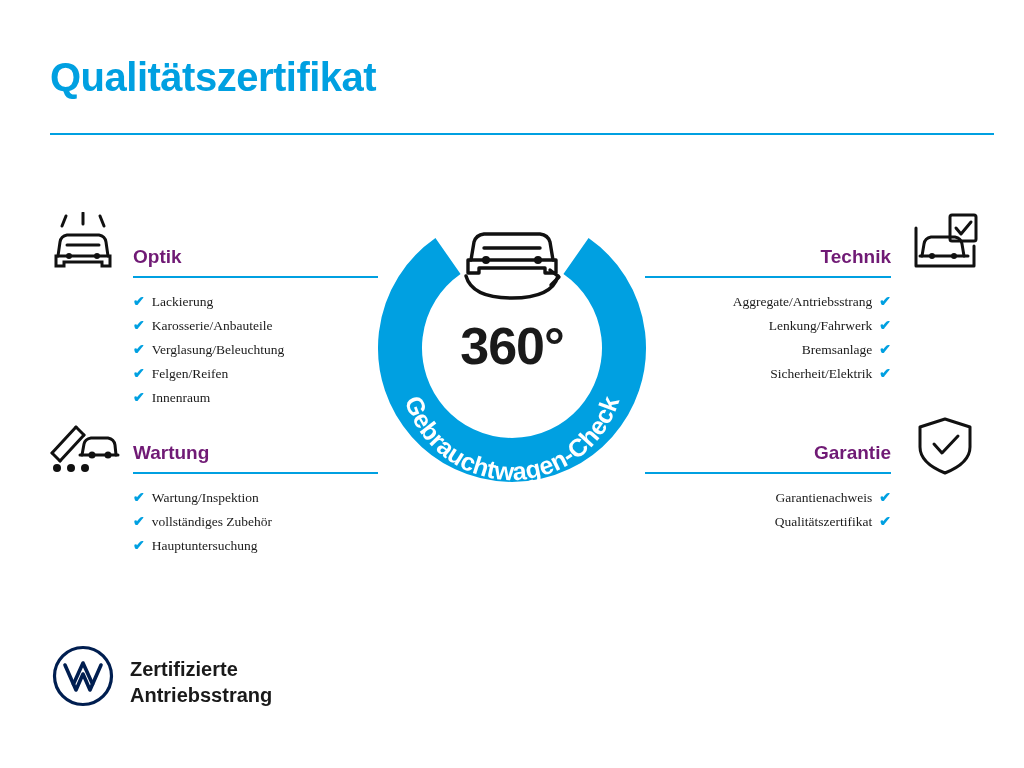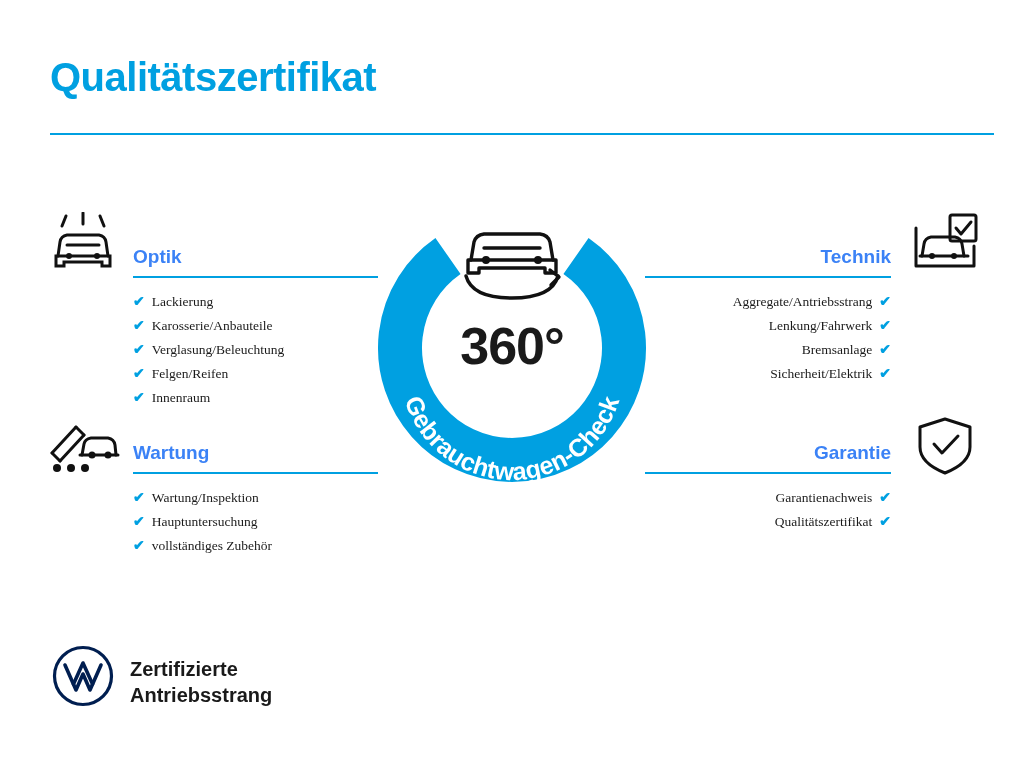--- a/index.html
+++ b/index.html
@@ -34,21 +34,21 @@
   
   .block { position: absolute; }
 
   .block-head {
     position: relative;
     height: 46px;
   }
   .block-title {
     font-size: 19px;
     font-weight: bold;
-    color: #3b82f6;
+    color: #701a75;
     position: absolute;
     bottom: 10px;
   }
   .block-left .block-title { left: 0; }
   .block-right .block-title { right: 0; }
   .head-rule {
     position: absolute;
     bottom: 0; left: 0; right: 0;
     height: 2px;
     background: #00A0E1;
@@ -184,22 +184,22 @@
       <circle cx="39" cy="53" r="4" fill="#111"></circle>
     </svg>
   </div>
   <div class="block block-left" style="left:133px; top:428px; width:245px;">
     <div class="block-head">
       <div class="block-title">Wartung</div>
       <div class="head-rule"></div>
     </div>
     <ul class="items">
       <li><span class="check">✔</span><span>Wartung/Inspektion</span></li>
+      <li><span class="check">✔</span><span>vollständiges Zubehör</span></li>
       <li><span class="check">✔</span><span>Hauptuntersuchung</span></li>
-      <li><span class="check">✔</span><span>vollständiges Zubehör</span></li>
     </ul>
   </div>
 
   <div class="icon" style="left:914px; top:415px;">
     <svg width="62" height="62" viewBox="0 0 62 62">
       <g fill="none" stroke="#111" stroke-width="3" stroke-linecap="round" stroke-linejoin="round">
         <path d="M31 4 L56 12 v20 Q56 48 31 58 Q6 48 6 32 V12 z"></path>
         <path d="M20 29 l8 9 l16 -17"></path>
       </g>
     </svg>

